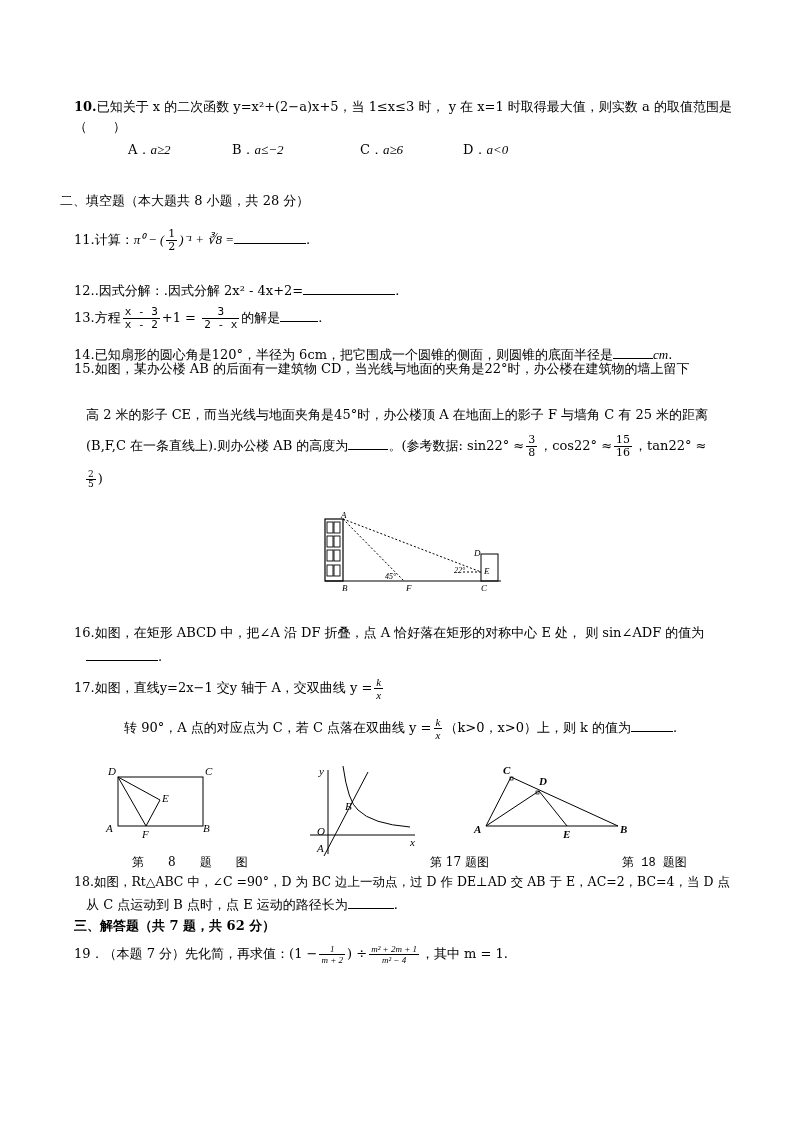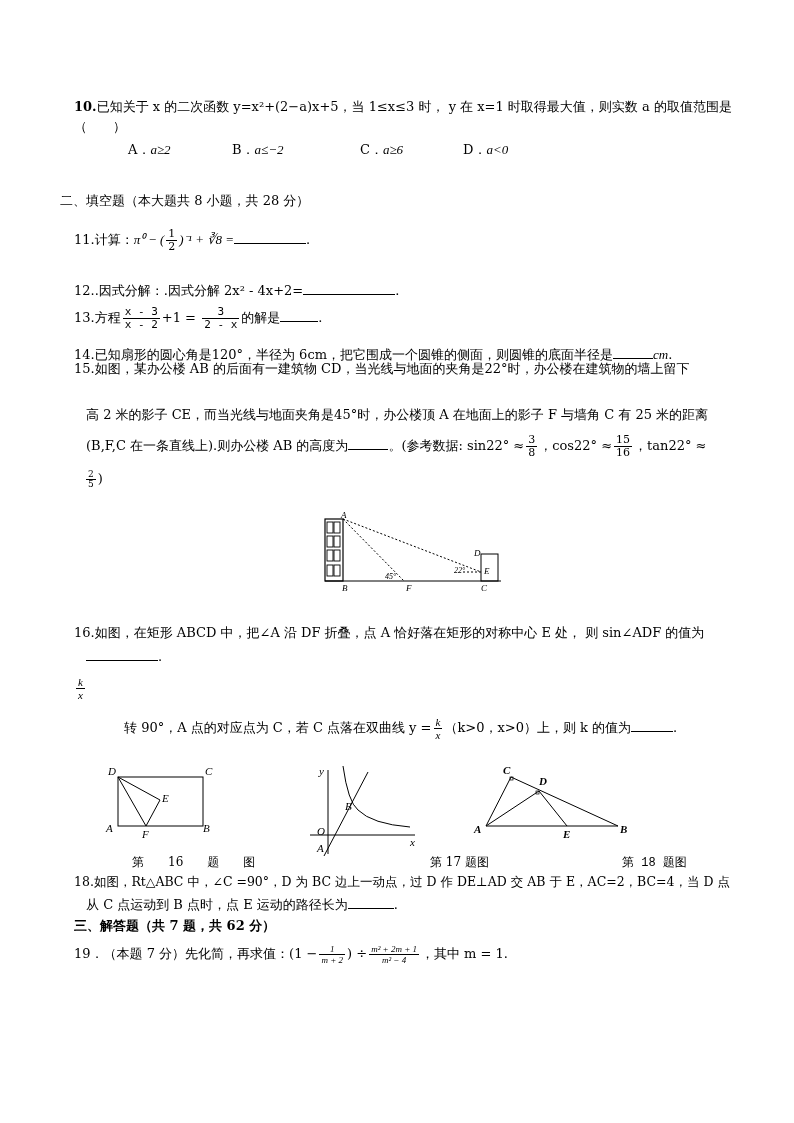--- a/index.html
+++ b/index.html
@@ -83,21 +83,21 @@
   <text x="67" y="69" font-size="8">45°</text>
   <text x="136" y="63" font-size="8">22°</text>
 </svg>
 
 <div class="abs" style="left:74px;top:624px;">16.如图，在矩形 ABCD 中，把∠A 沿 DF 折叠，点 A 恰好落在矩形的对称中心 E 处， 则 sin∠ADF 的值为</div>
 <div class="abs" style="left:86px;top:648px;">
   <span class="blank" style="width:72px;"></span><span>.</span>
 </div>
 
 <div class="abs" style="left:74px;top:676px;">
-  <span class="frac it"><span class="num">k</span><span class="den">x</span></span>
+  <span>17.如图，直线y=2x−1 交y 轴于 A，交双曲线 y =</span><span class="frac it"><span class="num">k</span><span class="den">x</span></span>
 </div>
 <div class="abs" style="left:124px;top:716px;">
   <span>转 90°，A 点的对应点为 C，若 C 点落在双曲线 y =</span><span class="frac it"><span class="num">k</span><span class="den">x</span></span><span>（k&gt;0，x&gt;0）上，则 k 的值为</span><span class="blank" style="width:42px;"></span><span>.</span>
 </div>
 
 <svg class="abs" style="left:100px;top:762px;" width="125" height="78">
   <rect x="18" y="15" width="85" height="49" fill="none" stroke="#000" stroke-width="1"></rect>
   <line x1="18" y1="15" x2="46" y2="64" stroke="#000"></line>
   <line x1="18" y1="15" x2="60" y2="38" stroke="#000"></line>
   <line x1="46" y1="64" x2="60" y2="38" stroke="#000"></line>
@@ -129,21 +129,21 @@
   <line x1="69" y1="31" x2="97" y2="66" stroke="#000"></line>
   <rect x="40" y="17" width="3" height="3" fill="none" stroke="#000" stroke-width="0.7"></rect>
   <rect x="66" y="31" width="3" height="3" fill="none" stroke="#000" stroke-width="0.7"></rect>
   <text x="33" y="14" font-size="11" font-weight="bold">C</text>
   <text x="69" y="25" font-size="11" font-weight="bold">D</text>
   <text x="4" y="73" font-size="11" font-weight="bold">A</text>
   <text x="93" y="78" font-size="11" font-weight="bold">E</text>
   <text x="150" y="73" font-size="11" font-weight="bold">B</text>
 </svg>
 
-<div class="abs cap" style="left:132px;top:854px;">第　　16　　题　　图</div>
+<div class="abs cap" style="left:132px;top:854px;">第　　8　　题　　图</div>
 <div class="abs cap" style="left:430px;top:854px;">第 17 题图</div>
 <div class="abs cap" style="left:622px;top:854px;font-family:Liberation Mono, monospace;">第 18 题图</div>
 
 <div class="abs" style="left:74px;top:874px;font-size:12.5px;">18.如图，Rt△ABC 中，∠C =90°，D 为 BC 边上一动点，过 D 作 DE⊥AD 交 AB 于 E，AC=2，BC=4，当 D 点</div>
 <div class="abs" style="left:86px;top:896px;">
   <span>从 C 点运动到 B 点时，点 E 运动的路径长为</span><span class="blank" style="width:46px;"></span><span>.</span>
 </div>
 
 <div class="abs b" style="left:74px;top:917px;">三、解答题（共 7 题，共 62 分）</div>
 

